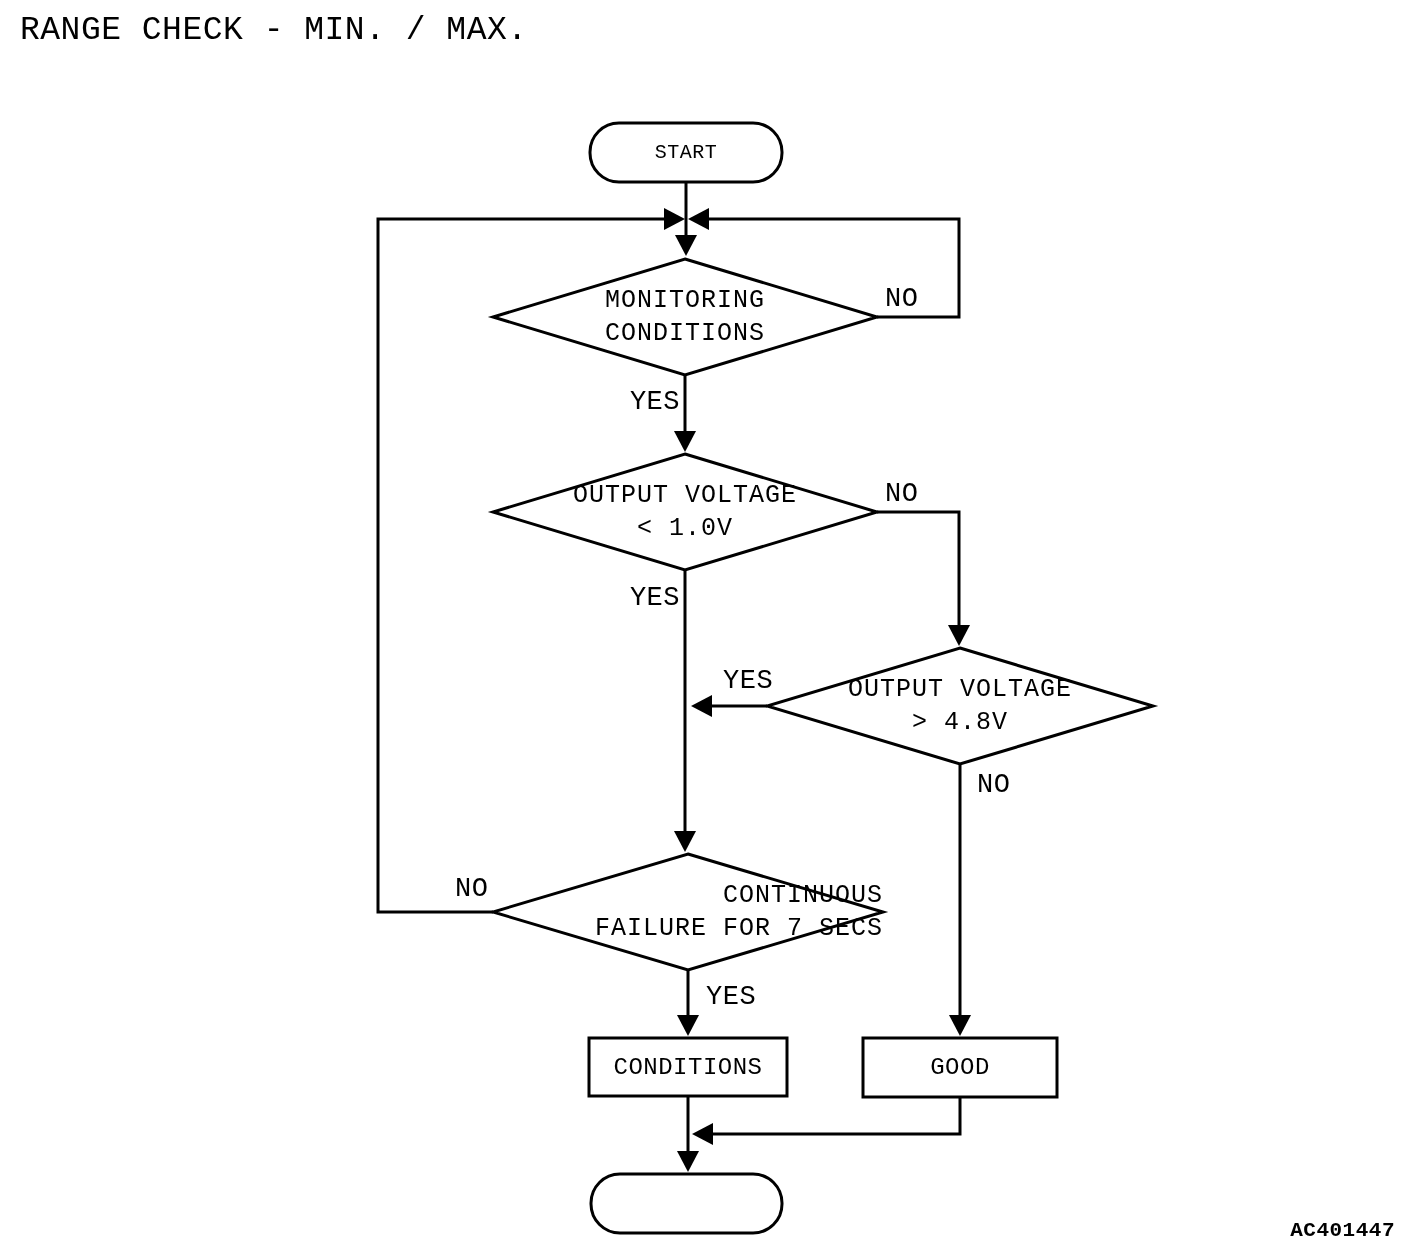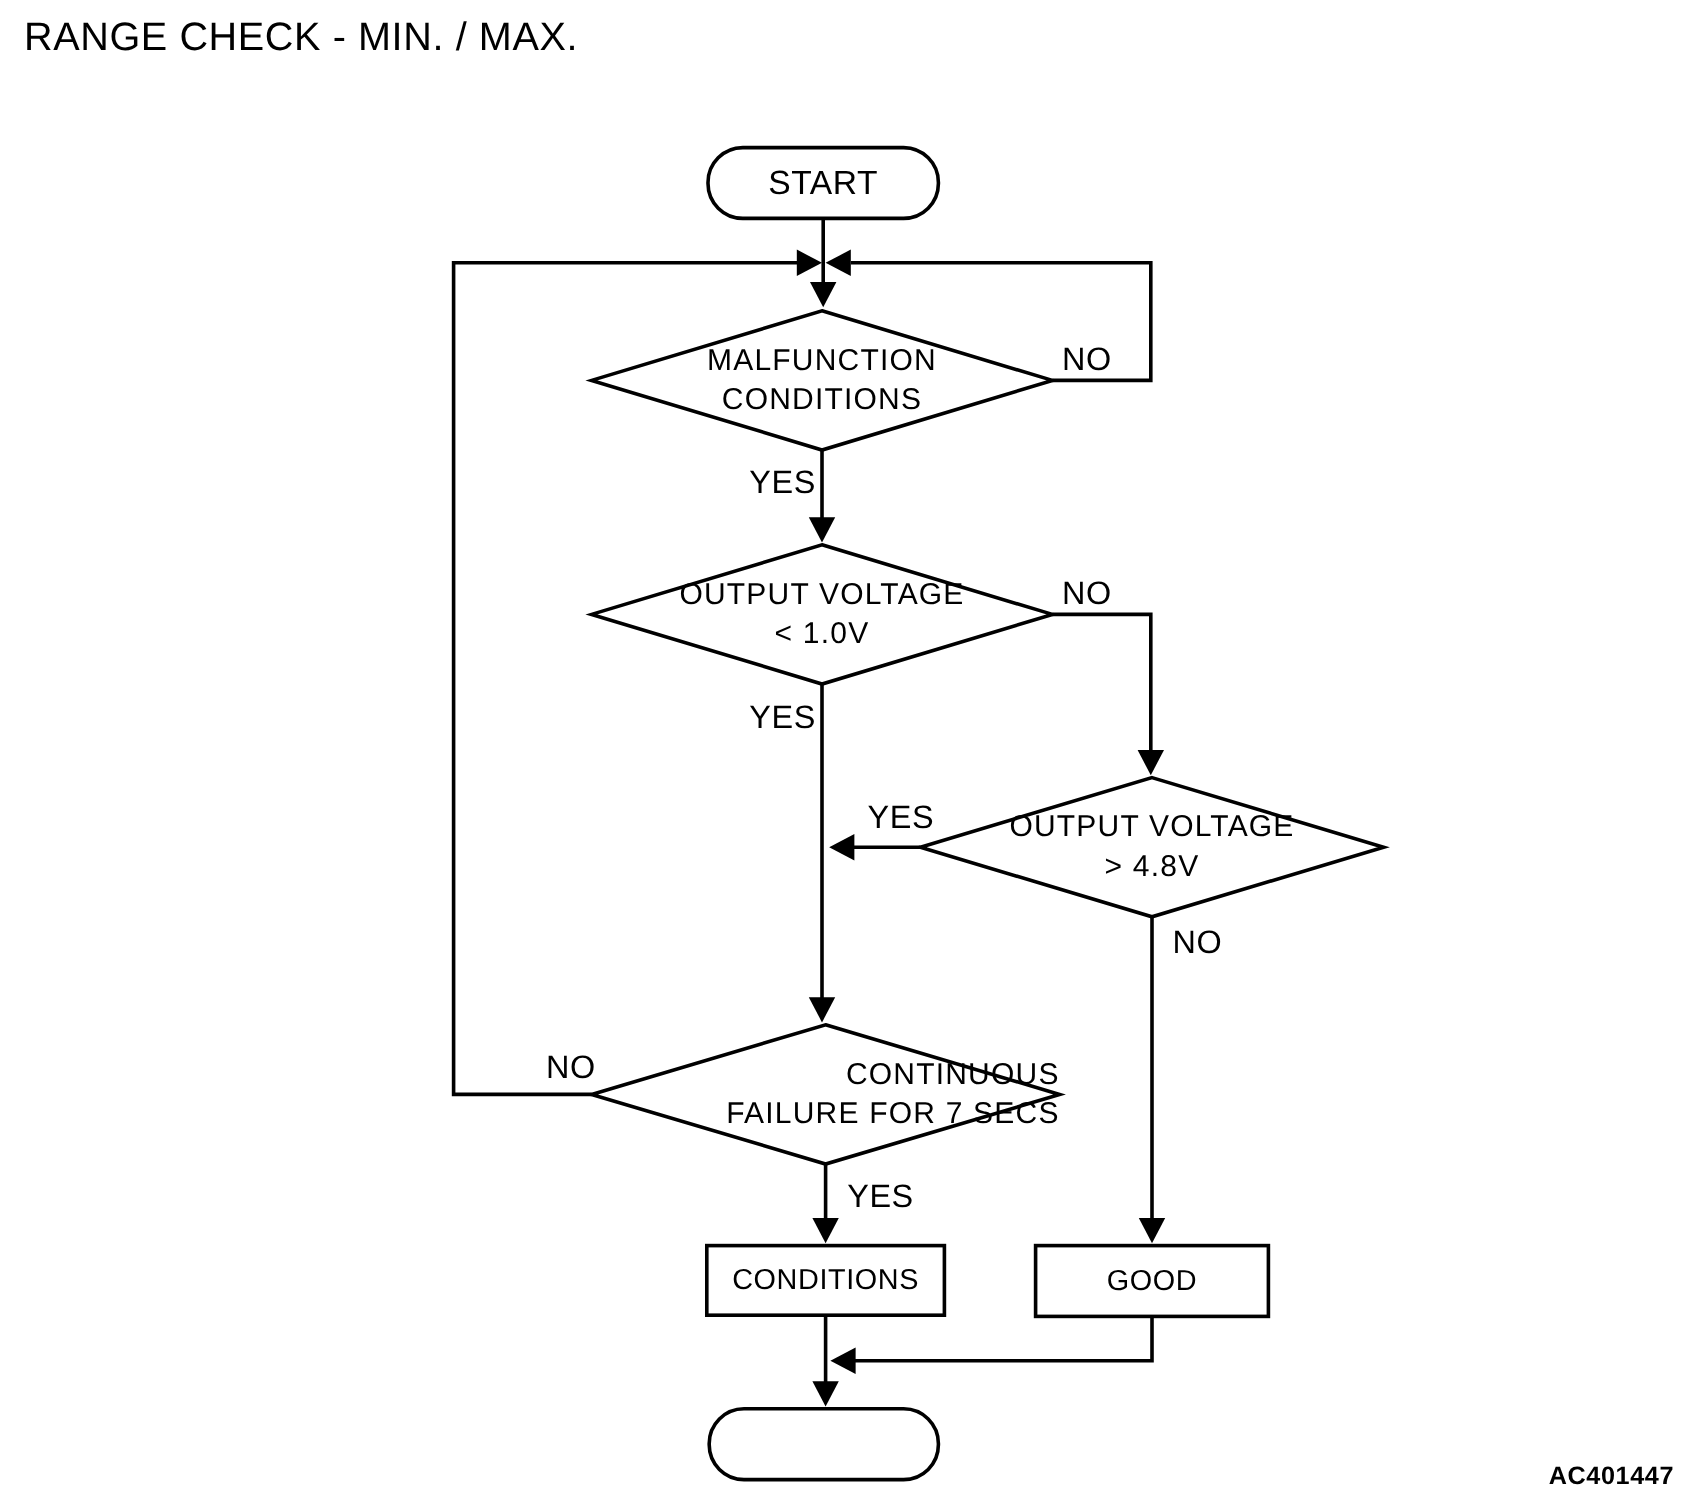--- a/index.html
+++ b/index.html
@@ -2,36 +2,36 @@
 <html><head>
 <meta charset="utf-8">
 <style>
   html, body { margin: 0; padding: 0; background: #ffffff; }
   .stage {
     position: relative;
     width: 1408px;
     height: 1260px;
     background: #ffffff;
     color: #000000;
-    font-family: Liberation Sans, sans-serif;
+    font-family: Liberation Mono, monospace;
     overflow: hidden;
   }
   .stage svg { position: absolute; left: 0; top: 0; }
   .page-title {
     position: absolute; left: 20px; top: 12px;
     font-size: 33px; letter-spacing: 0.5px; white-space: nowrap;
   }
   .node-text {
     position: absolute;
     display: flex; flex-direction: column;
     align-items: center; justify-content: center;
     text-align: center; white-space: nowrap;
   }
   .diamond-text { font-size: 25px; line-height: 33px; letter-spacing: 1px; }
-  .terminal-text { font-size: 28px; letter-spacing: 0.5px; }
+  .terminal-text { font-size: 20px; letter-spacing: 0.5px; }
   .process-text  { font-size: 24px; letter-spacing: 0.5px; }
   .edge-label {
     position: absolute; font-size: 27px; line-height: 30px;
     letter-spacing: 0.5px; white-space: nowrap;
   }
   .align-right { text-align: right; }
   .figure-code {
     position: absolute; right: 13px; top: 1219px;
     font-size: 21px; font-weight: bold; letter-spacing: 0.5px;
   }
@@ -89,21 +89,21 @@
       <polygon points="688,854 883,912 688,970 493,912"></polygon>
       <rect x="589" y="1038" width="198" height="58"></rect>
       <rect x="863" y="1038" width="194" height="59"></rect>
       <rect x="591" y="1174" width="191" height="59" rx="29" ry="29"></rect>
     </g>
   </svg>
 
   <div class="node-text terminal-text" style="left:590px; top:123px; width:192px; height:59px;">START</div>
 
   <div class="node-text diamond-text" style="left:493px; top:259px; width:384px; height:116px;">
-    <span>MALFUNCTION</span>
+    <span>MONITORING</span>
     <span>CONDITIONS</span>
   </div>
 
   <div class="node-text diamond-text" style="left:493px; top:454px; width:384px; height:116px;">
     <span>OUTPUT VOLTAGE</span>
     <span>&lt; 1.0V</span>
   </div>
 
   <div class="node-text diamond-text" style="left:767px; top:648px; width:386px; height:116px;">
     <span>OUTPUT VOLTAGE</span>

